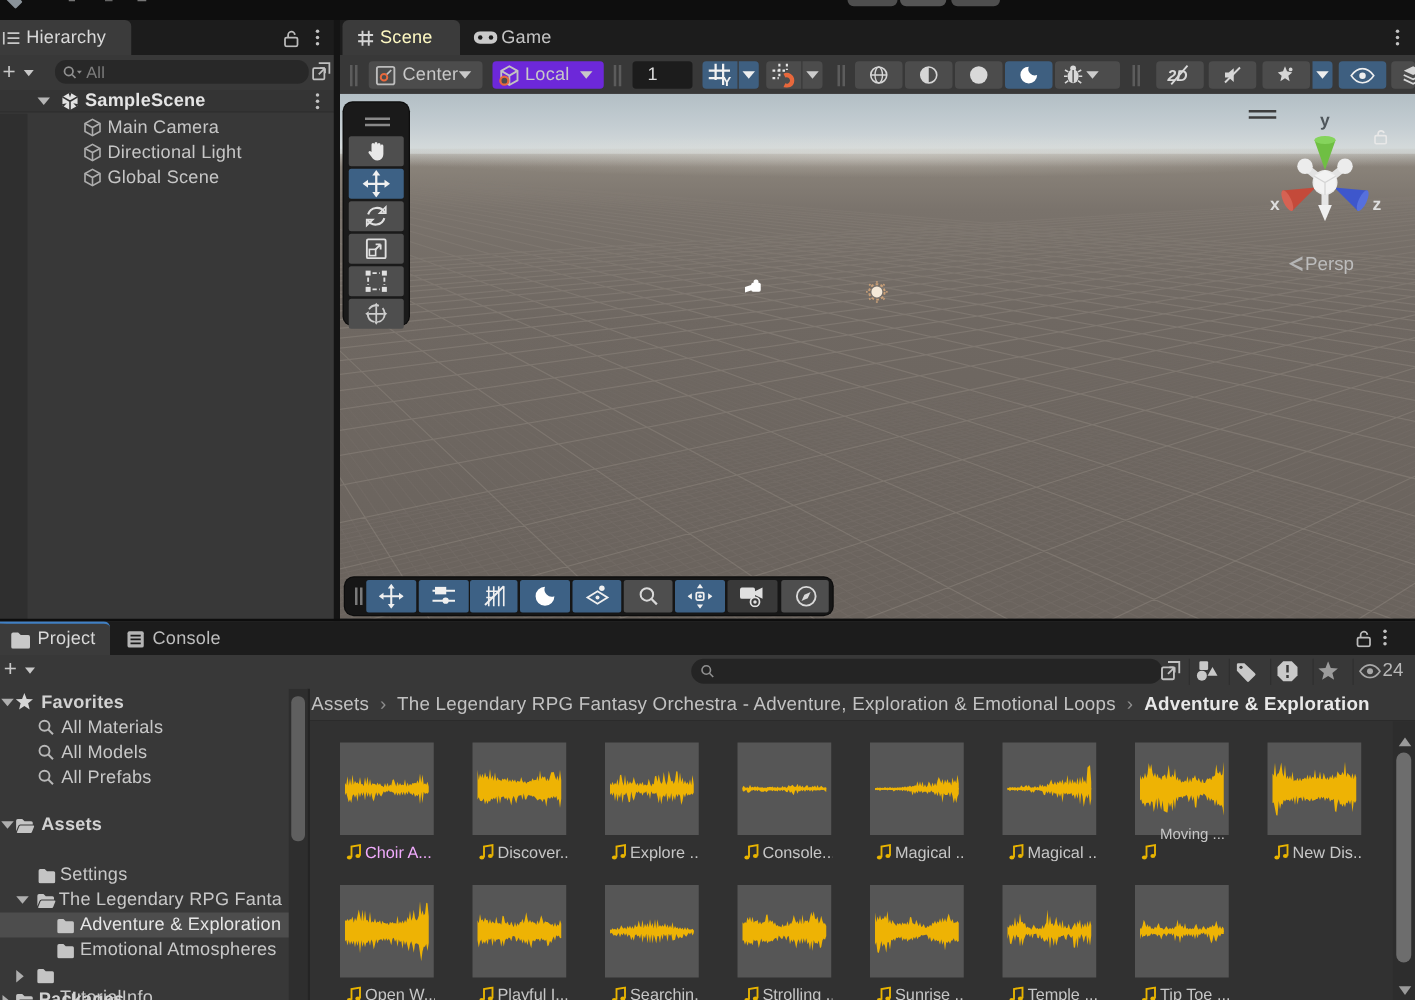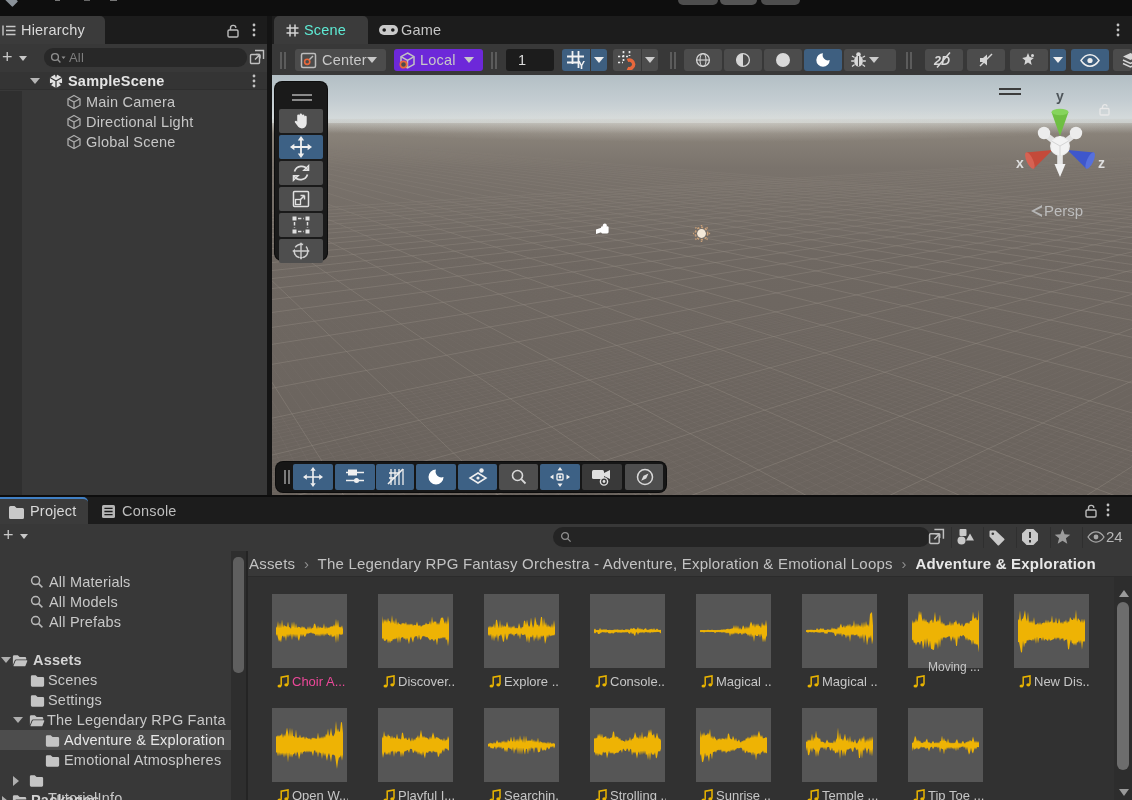--- a/index.html
+++ b/index.html
@@ -33,21 +33,21 @@
  </svg>
  <svg class="ab" style="left:252px;top:7px" width="4" height="14" viewBox="0 0 4 14">
       <circle cx="2" cy="2" r="1.4" fill="#c2c2c2"></circle>
       <circle cx="2" cy="7" r="1.4" fill="#c2c2c2"></circle>
       <circle cx="2" cy="12" r="1.4" fill="#c2c2c2"></circle>
     </svg>
  <div class="ab" style="left:274px;top:0;width:94px;height:28px;background:#3b3b3b;border-radius:5px 5px 0 0">
   <svg class="ab" style="left:12px;top:8px" width="13" height="13" viewBox="0 0 13 13">
    <path d="M4 .5v12M9 .5v12M.5 4h12M.5 9h12" stroke="#d4d4d4" stroke-width="1.5"></path>
   </svg>
-  <span class="txt ab" style="left:30px;top:6px;color:#5eead4">Scene</span>
+  <span class="txt ab" style="left:30px;top:6px;color:#fef9c3">Scene</span>
  </div>
  <svg class="ab" style="left:379px;top:9px" width="19" height="11" viewBox="0 0 19 11">
   <path d="M5 0h9a5 5 0 0 1 0 10H5A5 5 0 0 1 5 0Z" fill="#c9c9c9"></path>
   <circle cx="5.2" cy="5" r="1.8" fill="#191919"></circle>
   <circle cx="13.8" cy="5" r="1.8" fill="#191919"></circle>
  </svg>
  <span class="txt ab" style="left:401px;top:6px;color:#c4c4c4">Game</span>
  <svg class="ab" style="left:1116px;top:7px" width="4" height="14" viewBox="0 0 4 14">
       <circle cx="2" cy="2" r="1.4" fill="#c2c2c2"></circle>
       <circle cx="2" cy="7" r="1.4" fill="#c2c2c2"></circle>
@@ -525,20 +525,27 @@
   <path d="M1 6C3.6 2 7.2 .9 9 .9S14.4 2 17 6C14.4 10 10.8 11.1 9 11.1S3.6 10 1 6Z" fill="none" stroke="#a8a8a8" stroke-width="1.3"></path>
   <circle cx="9" cy="6" r="2.4" fill="#a8a8a8"></circle>
  </svg>
  <span class="ab" style="left:1106px;top:4px;color:#b8b8b8;font-size:15px">24</span>
 </div>
 
 <div class="ab" style="left:248px;top:551px;width:884px;height:26px;background:#383838;border-bottom:1px solid #2b2b2b">
  <span class="ab txt" style="left:1px;top:4px;font-size:15px;letter-spacing:0.2px;color:#c2c2c2">Assets&nbsp; <span style="color:#8f8f8f">›</span>&nbsp; The Legendary RPG Fantasy Orchestra - Adventure, Exploration &amp; Emotional Loops&nbsp; <span style="color:#8f8f8f">›</span>&nbsp; <b style="color:#e8e8e8">Adventure &amp; Exploration</b></span>
 </div>
 <div class="ab" style="left:0;top:551px;width:246px;height:249px;background:#383838;overflow:hidden">
+    <div class="ab" style="left:0;top:1px;width:246px;height:20px">
+      <div class="ab" style="left:1px;top:7px;width:0;height:0;border:5px solid transparent;border-top:6px solid #aeaeae"></div>
+      <svg class="ab" style="left:12px;top:2px" width="15" height="15" viewBox="0 0 17 16">
+ <path d="M8.5 0l2.1 5.3 5.7.4-4.4 3.6 1.4 5.5-4.8-3-4.8 3 1.4-5.5L.7 5.7l5.7-.4Z" fill="#d6d6d6"></path>
+      </svg>
+      <span class="txt ab" style="left:33px;top:2px;font-weight:bold;color:#d2d2d2">Favorites</span>
+    </div>
     <div class="ab" style="left:0;top:21px;width:246px;height:20px">
       <svg class="ab" style="left:30px;top:3px" width="14" height="14" viewBox="0 0 14 14">
  <circle cx="5.6" cy="5.6" r="4" fill="none" stroke="#b8b8b8" stroke-width="1.5"></circle>
  <path d="M8.6 8.6L12.4 12.4" stroke="#b8b8b8" stroke-width="1.5"></path>
       </svg>
       <span class="txt ab" style="left:49px;top:2px">All Materials</span>
     </div>
     <div class="ab" style="left:0;top:41px;width:246px;height:20px">
       <svg class="ab" style="left:30px;top:3px" width="14" height="14" viewBox="0 0 14 14">
  <circle cx="5.6" cy="5.6" r="4" fill="none" stroke="#b8b8b8" stroke-width="1.5"></circle>
@@ -553,26 +560,20 @@
       </svg>
       <span class="txt ab" style="left:49px;top:2px">All Prefabs</span>
     </div>
     <div class="ab" style="left:0;top:99px;width:246px;height:20px">
       <div class="ab" style="left:1px;top:7px;width:0;height:0;border:5px solid transparent;border-top:6px solid #aeaeae"></div>
       <svg class="ab" style="left:12px;top:4px" width="16" height="13" viewBox="0 0 18 14">
  <path d="M1 2.5A1.5 1.5 0 0 1 2.5 1h4L8.6 3h5.9A1.5 1.5 0 0 1 16 4.5V6H4.8a2 2 0 0 0-1.9 1.4L1 12Z" fill="#c4c4c4"></path>
  <path d="M1.6 13.2L4 7.4A1 1 0 0 1 5 6.8h11.4a.8.8 0 0 1 .75 1.1l-2 5a1 1 0 0 1-.95.66H2.4a.9.9 0 0 1-.8-.36Z" fill="#c4c4c4"></path>
       </svg>
       <span class="txt ab" style="left:33px;top:2px;font-weight:bold;color:#d2d2d2">Assets</span>
-    </div>
-    <div class="ab" style="left:0;top:119px;width:246px;height:20px">
-      <svg class="ab" style="left:30px;top:4px" width="15" height="13" viewBox="0 0 17 14">
- <path d="M1 2.5A1.5 1.5 0 0 1 2.5 1h4L8.6 3h6A1.5 1.5 0 0 1 16 4.5v8A1.5 1.5 0 0 1 14.5 14h-12A1.5 1.5 0 0 1 1 12.5Z" fill="#c4c4c4"></path>
-      </svg>
-      <span class="txt ab" style="left:48px;top:2px">Scenes</span>
     </div>
     <div class="ab" style="left:0;top:139px;width:246px;height:20px">
       <svg class="ab" style="left:30px;top:4px" width="15" height="13" viewBox="0 0 17 14">
  <path d="M1 2.5A1.5 1.5 0 0 1 2.5 1h4L8.6 3h6A1.5 1.5 0 0 1 16 4.5v8A1.5 1.5 0 0 1 14.5 14h-12A1.5 1.5 0 0 1 1 12.5Z" fill="#c4c4c4"></path>
       </svg>
       <span class="txt ab" style="left:48px;top:2px">Settings</span>
     </div>
     <div class="ab" style="left:0;top:159px;width:246px;height:20px">
       <div class="ab" style="left:13px;top:7px;width:0;height:0;border:5px solid transparent;border-top:6px solid #aeaeae"></div>
       <svg class="ab" style="left:29px;top:4px" width="16" height="13" viewBox="0 0 18 14">
@@ -616,21 +617,21 @@
     <div class="ab" style="left:24px;top:17px;width:75px;height:74px;background:#565656">
       <svg width="75" height="74" viewBox="0 0 75 74">
         <polygon points="4.0,32.3 5.0,34.0 6.0,26.9 7.0,34.5 8.0,28.5 9.0,34.2 10.0,25.5 11.0,33.5 12.0,30.6 13.0,32.5 14.0,31.8 15.0,33.3 16.0,27.5 17.0,33.3 18.0,33.2 19.0,34.9 20.0,27.7 21.0,33.4 22.0,27.2 23.0,34.6 24.0,29.2 25.0,34.3 26.0,32.6 27.0,33.2 28.0,32.9 29.0,34.4 30.0,31.9 31.0,33.9 32.0,32.5 33.0,34.6 34.0,34.8 35.0,35.7 36.0,32.3 37.0,35.4 38.0,32.1 39.0,35.4 40.0,33.5 41.0,34.3 42.0,30.0 43.0,29.4 44.0,32.4 45.0,35.1 46.0,31.3 47.0,34.5 48.0,32.4 49.0,34.1 50.0,33.6 51.0,34.1 52.0,29.3 53.0,35.3 54.0,31.9 55.0,34.8 56.0,33.0 57.0,34.2 58.0,32.4 59.0,32.8 60.0,32.1 61.0,32.7 62.0,30.2 63.0,32.8 64.0,24.7 65.0,32.2 66.0,25.5 67.0,33.6 68.0,32.5 69.0,33.7 70.0,31.3 71.0,35.3 71.0,39.5 70.0,41.0 69.0,40.3 68.0,41.1 67.0,39.4 66.0,48.5 65.0,39.6 64.0,49.3 63.0,40.9 62.0,43.0 61.0,41.9 60.0,43.5 59.0,40.1 58.0,42.4 57.0,40.7 56.0,40.9 55.0,38.8 54.0,41.5 53.0,39.6 52.0,42.5 51.0,39.3 50.0,42.1 49.0,39.4 48.0,42.8 47.0,40.1 46.0,42.6 45.0,39.7 44.0,42.3 43.0,40.1 42.0,39.8 41.0,39.2 40.0,39.5 39.0,38.2 38.0,39.3 37.0,38.9 36.0,40.1 35.0,38.9 34.0,41.1 33.0,43.1 32.0,42.1 31.0,39.9 30.0,43.0 29.0,39.8 28.0,42.9 27.0,47.1 26.0,44.9 25.0,40.1 24.0,44.2 23.0,40.0 22.0,43.6 21.0,39.4 20.0,46.3 19.0,39.6 18.0,42.7 17.0,39.9 16.0,43.7 15.0,39.9 14.0,47.3 13.0,41.5 12.0,44.1 11.0,41.4 10.0,42.5 9.0,48.4 8.0,45.4 7.0,47.7 6.0,43.9 5.0,40.1 4.0,42.1" fill="#eeb304"></polygon>
       </svg>
     </div>
     <svg class="ab" style="left:28px;top:98px" width="14" height="14" viewBox="0 0 14 14">
  <path d="M5.2 10.8V2.2L12 1v8.6" fill="none" stroke="#e9b400" stroke-width="1.5"></path>
  <ellipse cx="3.5" cy="11" rx="2" ry="1.6" fill="#e9b400"></ellipse>
  <ellipse cx="10.3" cy="9.8" rx="2" ry="1.6" fill="#e9b400"></ellipse>
 </svg>
-    <span class="ab" style="left:44px;top:97px;font-size:13px;color:#ec4899;width:56px;overflow:hidden;white-space:nowrap">Choir A...</span>
+    <span class="ab" style="left:44px;top:97px;font-size:13px;color:#f0abfc;width:56px;overflow:hidden;white-space:nowrap">Choir A...</span>
     <div class="ab" style="left:130px;top:17px;width:75px;height:74px;background:#565656">
       <svg width="75" height="74" viewBox="0 0 75 74">
         <polygon points="4.0,21.8 5.0,30.0 6.0,24.8 7.0,28.1 8.0,24.9 9.0,28.8 10.0,23.8 11.0,27.6 12.0,26.8 13.0,29.8 14.0,21.1 15.0,29.3 16.0,26.1 17.0,30.6 18.0,23.8 19.0,31.0 20.0,27.7 21.0,30.0 22.0,29.8 23.0,30.9 24.0,28.7 25.0,29.8 26.0,28.8 27.0,30.6 28.0,27.7 29.0,31.6 30.0,29.5 31.0,31.5 32.0,29.4 33.0,31.1 34.0,29.5 35.0,32.1 36.0,30.6 37.0,31.2 38.0,31.1 39.0,27.5 40.0,30.9 41.0,32.2 42.0,30.7 43.0,32.9 44.0,31.5 45.0,31.6 46.0,30.6 47.0,31.1 48.0,28.5 49.0,30.4 50.0,29.8 51.0,30.2 52.0,26.7 53.0,31.0 54.0,22.2 55.0,29.4 56.0,26.9 57.0,28.2 58.0,27.0 59.0,31.0 60.0,28.5 61.0,30.9 62.0,27.2 63.0,23.7 64.0,23.7 65.0,23.6 66.0,27.2 67.0,30.0 68.0,26.3 69.0,30.8 70.0,21.7 71.0,30.1 71.0,44.9 70.0,52.3 69.0,45.0 68.0,46.5 67.0,42.8 66.0,44.5 65.0,42.8 64.0,44.7 63.0,43.4 62.0,45.1 61.0,43.9 60.0,44.7 59.0,51.4 58.0,45.8 57.0,45.1 56.0,47.6 55.0,45.8 54.0,45.1 53.0,45.5 52.0,46.4 51.0,45.0 50.0,43.8 49.0,42.8 48.0,43.4 47.0,42.3 46.0,42.6 45.0,41.7 44.0,43.0 43.0,45.6 42.0,45.6 41.0,40.6 40.0,46.0 39.0,42.0 38.0,42.4 37.0,42.3 36.0,44.2 35.0,48.8 34.0,45.7 33.0,42.5 32.0,44.7 31.0,50.3 30.0,46.2 29.0,43.7 28.0,46.5 27.0,44.0 26.0,45.3 25.0,43.1 24.0,43.4 23.0,43.7 22.0,48.9 21.0,42.3 20.0,49.3 19.0,43.2 18.0,45.6 17.0,44.2 16.0,45.7 15.0,44.7 14.0,47.4 13.0,46.4 12.0,49.2 11.0,46.1 10.0,49.5 9.0,44.8 8.0,46.3 7.0,47.0 6.0,46.6 5.0,43.8 4.0,45.5" fill="#eeb304"></polygon>
       </svg>
     </div>
     <svg class="ab" style="left:134px;top:98px" width="14" height="14" viewBox="0 0 14 14">
  <path d="M5.2 10.8V2.2L12 1v8.6" fill="none" stroke="#e9b400" stroke-width="1.5"></path>
  <ellipse cx="3.5" cy="11" rx="2" ry="1.6" fill="#e9b400"></ellipse>
  <ellipse cx="10.3" cy="9.8" rx="2" ry="1.6" fill="#e9b400"></ellipse>
 </svg>

